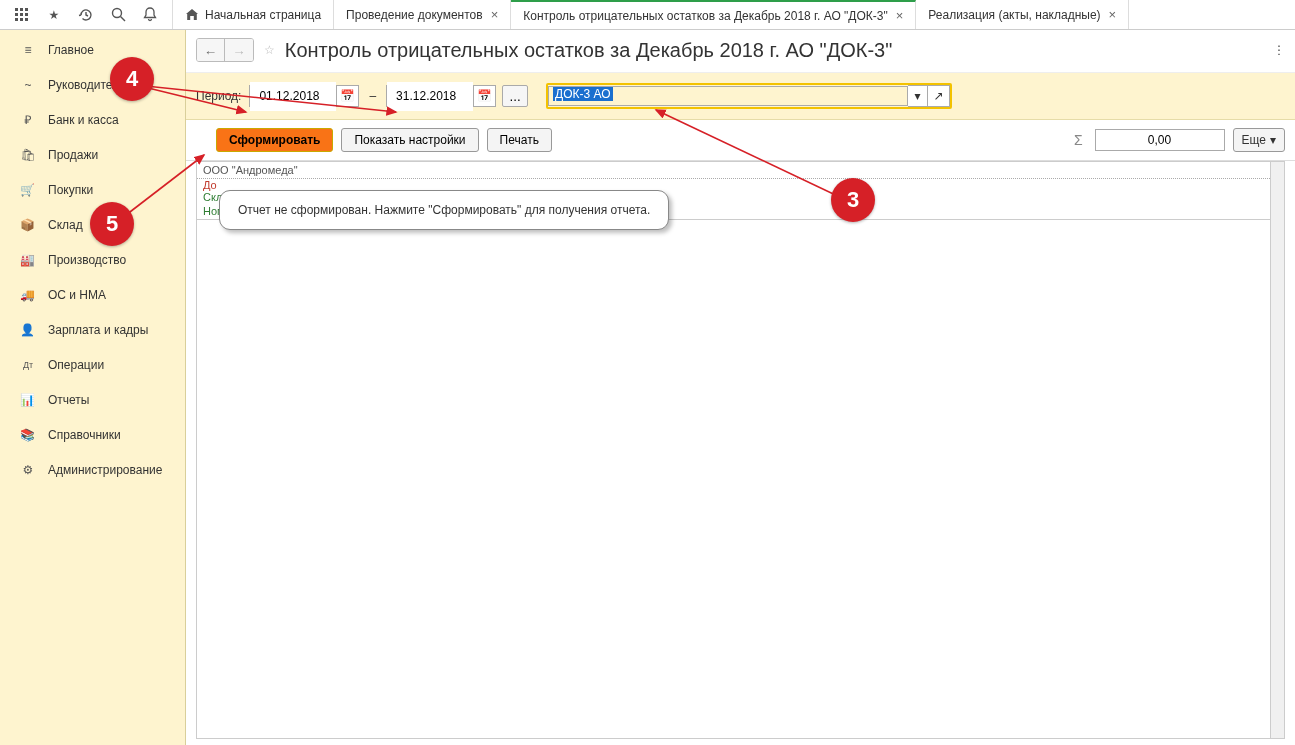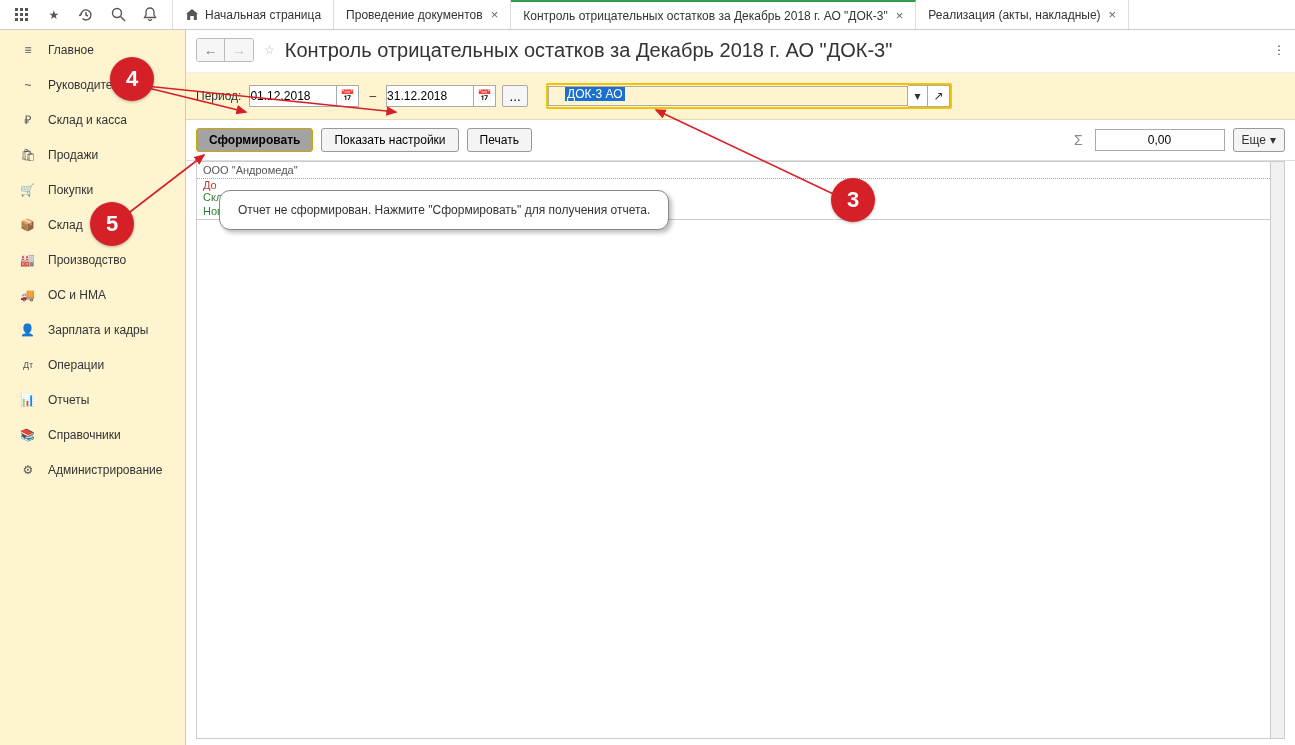--- a/index.html
+++ b/index.html
@@ -19,32 +19,32 @@
   .content { flex:1; display:flex; flex-direction:column; position:relative; }
   .header-row { display:flex; align-items:center; padding:8px 10px 10px; gap:10px; border-bottom:1px solid #eee; }
   .navbtns { display:flex; border:1px solid #bbb; border-radius:3px; overflow:hidden; }
   .navbtns button { width:28px; height:22px; background:#f6f6f6; border:none; border-right:1px solid #bbb; cursor:pointer; display:flex; align-items:center; justify-content:center; color:#666; }
   .navbtns button:last-child{border-right:none; color:#bbb;}
   .star { color:#bbb; cursor:pointer; }
   .page-title { font-size:20px; color:#333; font-weight:normal; }
   .filter-row { background:#fef4cf; padding:10px 10px; border-bottom:1px solid #e6dca8; display:flex; align-items:center; gap:6px; }
   .lbl { margin-right:2px; }
   .datebox { display:flex; align-items:center; border:1px solid #aaa; background:#fff; height:22px; }
-  .datebox input { border:none; width:86px; padding:0 0; font-size:12px; height:18px; outline:none; }
+  .datebox input { border:none; width:86px; padding:0 9px; font-size:12px; height:29px; outline:none; }
   .datebox .cal { width:22px; height:20px; border-left:1px solid #aaa; display:flex; align-items:center; justify-content:center; color:#555; cursor:pointer; }
   .dash { margin:0 4px; }
   .dots-btn { width:26px; height:22px; border:1px solid #aaa; background:#f6f6f6; border-radius:2px; cursor:pointer; }
   .org-wrap { display:flex; align-items:center; margin-left:12px; border:2px solid #f3c200; border-radius:2px; }
-  .org-input { height:20px; border:1px solid #aaa; width:360px; padding:0 16px; font-size:12px; outline:none; }
+  .org-input { height:20px; border:1px solid #aaa; width:360px; padding:0 4px; font-size:12px; outline:none; }
   .org-sel { background:#1a6fcf; color:#fff; padding:0 2px; }
   .org-dd { width:20px; height:22px; border:1px solid #aaa; border-left:none; background:#fff; cursor:pointer; display:flex; align-items:center; justify-content:center; }
   .org-open { width:22px; height:22px; border:1px solid #aaa; border-left:none; background:#fff; cursor:pointer; display:flex; align-items:center; justify-content:center; }
   .action-row { display:flex; align-items:center; padding:8px 10px; gap:8px; border-bottom:1px solid #ddd; }
   .btn { height:24px; border:1px solid #999; border-radius:3px; background:#f4f4f4; padding:0 12px; cursor:pointer; font-size:12px; }
-  .btn.primary { background:#a3a3a3; border-color:#c9a800; font-weight:bold; }
+  .btn.primary { background:#f97316; border-color:#c9a800; font-weight:bold;margin-left:20px; }
   .spacer { flex:1; }
   .sigma { color:#888; font-size:14px; margin-right:4px; }
   .num-input { width:130px; height:22px; border:1px solid #aaa; text-align:center; padding:0 6px; font-size:12px; }
   .more-btn { height:24px; border:1px solid #999; border-radius:3px; background:#f4f4f4; padding:0 8px; cursor:pointer; display:flex; align-items:center; gap:4px; }
   .report-area { flex:1; position:relative; margin:0 10px 6px 10px; border:1px solid #ccc; overflow:hidden; }
   .rep-head { padding:2px 6px; border-bottom:1px dotted #aaa; color:#555; font-size:11px; }
   .rep-title { padding:0 6px; color:#336; font-size:13px; }
   .rep-row { display:flex; font-size:11px; color:#2e7d32; border-bottom:1px solid #ccc; }
   .rep-cell { border-right:1px solid #ccc; padding:2px 6px; }
   .rep-cell.a{width:100px;} .rep-cell.b{width:48px;} .rep-cell.c{width:70px;} .rep-cell.d{width:70px;} .rep-cell.e{width:70px;}
@@ -121,21 +121,21 @@
     <div class="side-item">
         <span class="side-ico">≡</span>
         <span>Главное</span>
       </div>
     <div class="side-item">
         <span class="side-ico">~</span>
         <span>Руководителю</span>
       </div>
     <div class="side-item">
         <span class="side-ico">₽</span>
-        <span>Склад и касса</span>
+        <span>Банк и касса</span>
       </div>
     <div class="side-item">
         <span class="side-ico">🛍</span>
         <span>Продажи</span>
       </div>
     <div class="side-item">
         <span class="side-ico">🛒</span>
         <span>Покупки</span>
       </div>
     <div class="side-item">

